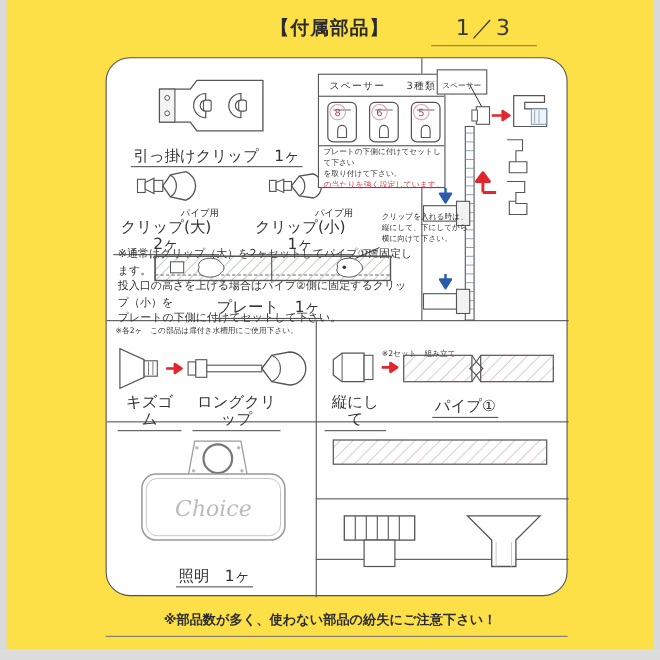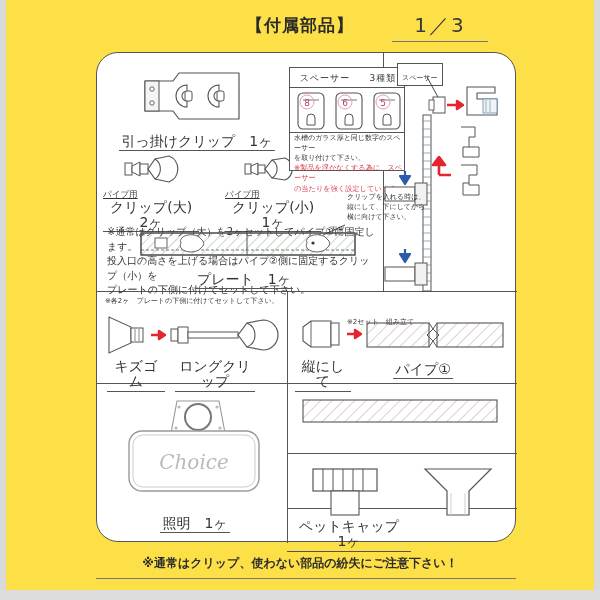--- a/index.html
+++ b/index.html
@@ -41,21 +41,21 @@
   .inner{position:absolute;left:0;top:0;right:0;bottom:0;}
 
   
   .hline{position:absolute;height:0;border-top:1.3px solid #555;}
   .vline{position:absolute;width:0;border-left:1.3px solid #555;}
 
   .cell{position:absolute;box-sizing:border-box;}
 
   .jp{font-family:"DejaVu Sans","Liberation Sans",sans-serif;}
   .lbl{font-size:14px;color:#333;text-align:center;border-bottom:1px solid #555;display:inline-block;padding:0 2px 1px;line-height:1.1;}
-  .lbl2{font-size:8.5px;color:#333;text-align:left;line-height:1.25;text-decoration:underline;}
+  .lbl2{font-size:8.5px;color:#333;text-align:right;line-height:1.25;}
   .note{font-size:10px;color:#333;line-height:1.45;}
   .note-red{font-size:7.2px;color:#d63b4a;line-height:1.4;}
   .tiny{font-size:7px;color:#333;line-height:1.4;}
 
   
   .spacer-box{position:absolute;border:1.2px solid #555;background:#fff;box-sizing:border-box;}
   .spacer-hdr{font-size:9px;text-align:center;color:#333;letter-spacing:1px;}
 
   svg{display:block;overflow:visible;}
   .red{fill:#e2252f;}
@@ -169,23 +169,22 @@
               <path d="M8 9 L24 9" stroke="#555" stroke-width="0.8"></path>
               <ellipse cx="12" cy="11" rx="7" ry="7" fill="none" stroke="#e2a0b0" stroke-width="1"></ellipse>
               <text x="12" y="14.5" font-size="9" fill="#c0395a" text-anchor="middle" font-family="DejaVu Sans">5</text>
               <path d="M12 27 a4 4 0 0 1 8 0 l0 7 l-8 0 Z" fill="#fff" stroke="#555" stroke-width="1"></path>
             </svg>
           </div>
         </div>
 
         <div class="hline" style="left:0;top:64px;width:114px;border-top-width:1px;"></div>
         <div style="position:absolute;left:4px;top:66px;width:110px;">
-          <div class="tiny jp">水槽のガラス厚と同じ数字のスペーサー</div>
+          <div class="tiny jp">プレートの下側に付けてセットして下さい</div>
           <div class="tiny jp">を取り付けて下さい。</div>
-          <div class="note-red jp">※製品を浮かなくする為に、スペーサー</div>
           <div class="note-red jp">の当たりを強く設定しています。</div>
         </div>
       </div>
 
       <div class="cell" style="left:286px;top:0;width:134px;height:238px;">
 
         <div style="position:absolute;left:14px;top:10px;border:1px solid #555;padding:1px 4px;background:#fff;">
           <span class="tiny jp">スペーサー</span>
         </div>
 
@@ -269,21 +268,21 @@
         <div style="position:absolute;left:192px;top:-2px;font-style:italic;">
           <span class="tiny jp">下側</span>
         </div>
         <div style="position:absolute;left:0;top:50px;width:214px;text-align:center;">
           <span class="lbl jp">プレート　1ヶ</span>
         </div>
       </div>
 
       <div class="cell" style="left:0;top:238px;width:190px;height:92px;">
         <div style="position:absolute;left:8px;top:6px;width:178px;">
-          <div class="tiny jp">※各2ヶ　プレートの下側に付けてセットして下さい。</div>
+          <div class="tiny jp">※各2ヶ　この部品は扉付き水槽用にご使用下さい。</div>
         </div>
         <svg style="position:absolute;left:8px;top:22px;" width="176" height="44" viewBox="0 0 176 44">
 
           <path d="M4 4 L4 40 L26 30 L26 14 Z" fill="#fff" stroke="#555" stroke-width="1.1"></path>
           <rect x="26" y="15" width="12" height="14" fill="#fff" stroke="#555" stroke-width="1"></rect>
           <line x1="30" y1="16" x2="30" y2="28" stroke="#555" stroke-width="0.7"></line>
           <line x1="34" y1="16" x2="34" y2="28" stroke="#555" stroke-width="0.7"></line>
 
           <path d="M46 22 L58 22 M54 18 L60 22 L54 26 Z" class="red" stroke="#e2252f" stroke-width="2.4" stroke-linejoin="round"></path>
 
@@ -367,33 +366,30 @@
           <rect x="8" y="4" width="64" height="22" fill="#fff" stroke="#555" stroke-width="1.2"></rect>
           <g stroke="#555" stroke-width="1">
             <line x1="18" y1="4" x2="18" y2="26"></line>
             <line x1="28" y1="4" x2="28" y2="26"></line>
             <line x1="38" y1="4" x2="38" y2="26"></line>
             <line x1="48" y1="4" x2="48" y2="26"></line>
             <line x1="58" y1="4" x2="58" y2="26"></line>
           </g>
           <rect x="26" y="26" width="28" height="24" fill="#fff" stroke="#555" stroke-width="1.1"></rect>
         </svg>
-        <div style="position:absolute;left:0;top:66px;width:124px;text-align:center;">
-          <span class="lbl jp">ペットキャップ　1ヶ</span>
-        </div>
 
         <svg style="position:absolute;left:134px;top:12px;" width="76" height="54" viewBox="0 0 76 54">
           <path d="M4 4 L70 4 L48 26 L48 50 L26 50 L26 26 Z" fill="#fff" stroke="#555" stroke-width="1.2"></path>
           <line x1="30" y1="28" x2="30" y2="50" stroke="#c9c9c9" stroke-width="0.9"></line>
           <line x1="44" y1="28" x2="44" y2="50" stroke="#c9c9c9" stroke-width="0.9"></line>
         </svg>
       </div>
 
     </div>
   </div>
 
   <div style="position:absolute;left:0;top:552px;width:600px;text-align:center;">
-    <span class="jp" style="font-size:12px;font-weight:bold;color:#2b2b2b;">※通常はクリップ、使わない部品の紛失にご注意下さい！</span>
+    <span class="jp" style="font-size:12px;font-weight:bold;color:#2b2b2b;">※部品数が多く、使わない部品の紛失にご注意下さい！</span>
   </div>
 
   <div style="position:absolute;left:96px;top:578px;width:420px;border-top:1.4px solid #777;"></div>
 
 </div>
 
 </body></html>

